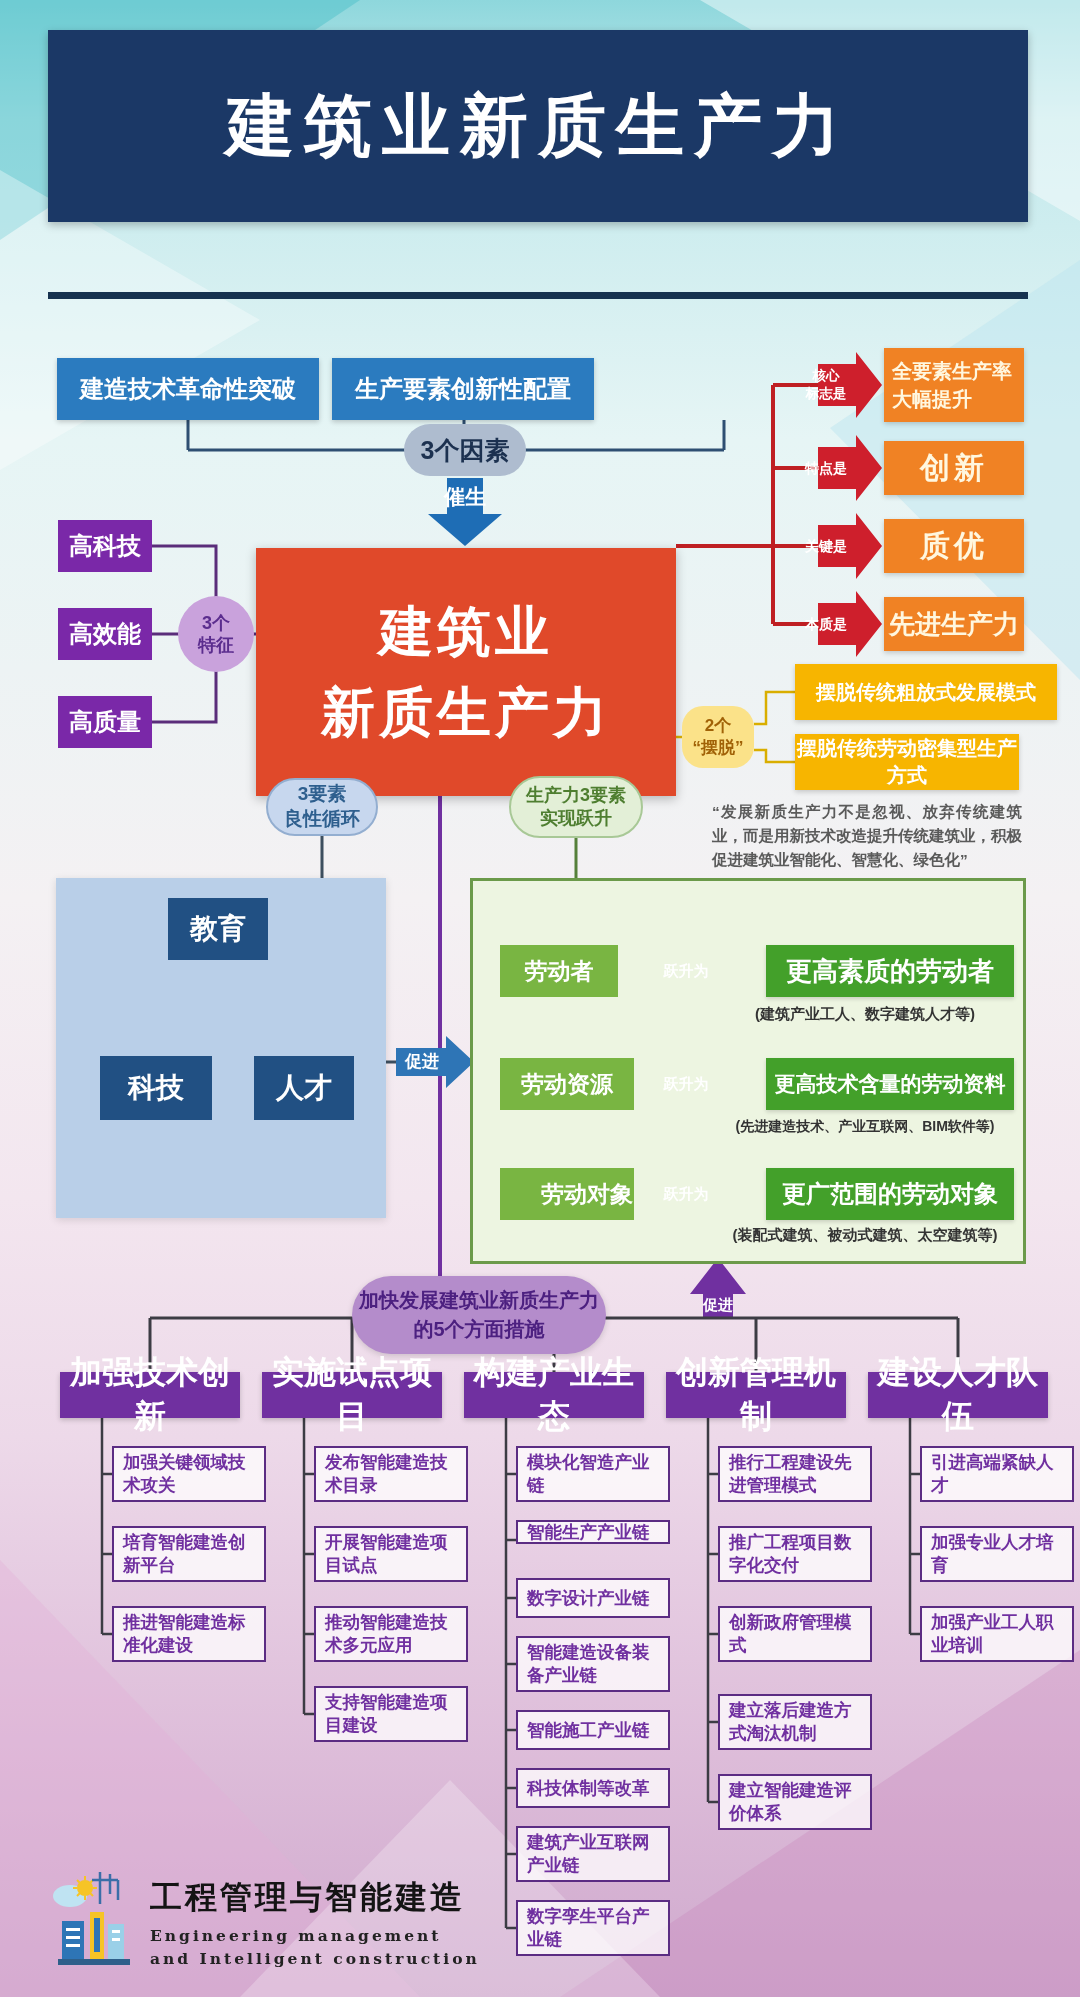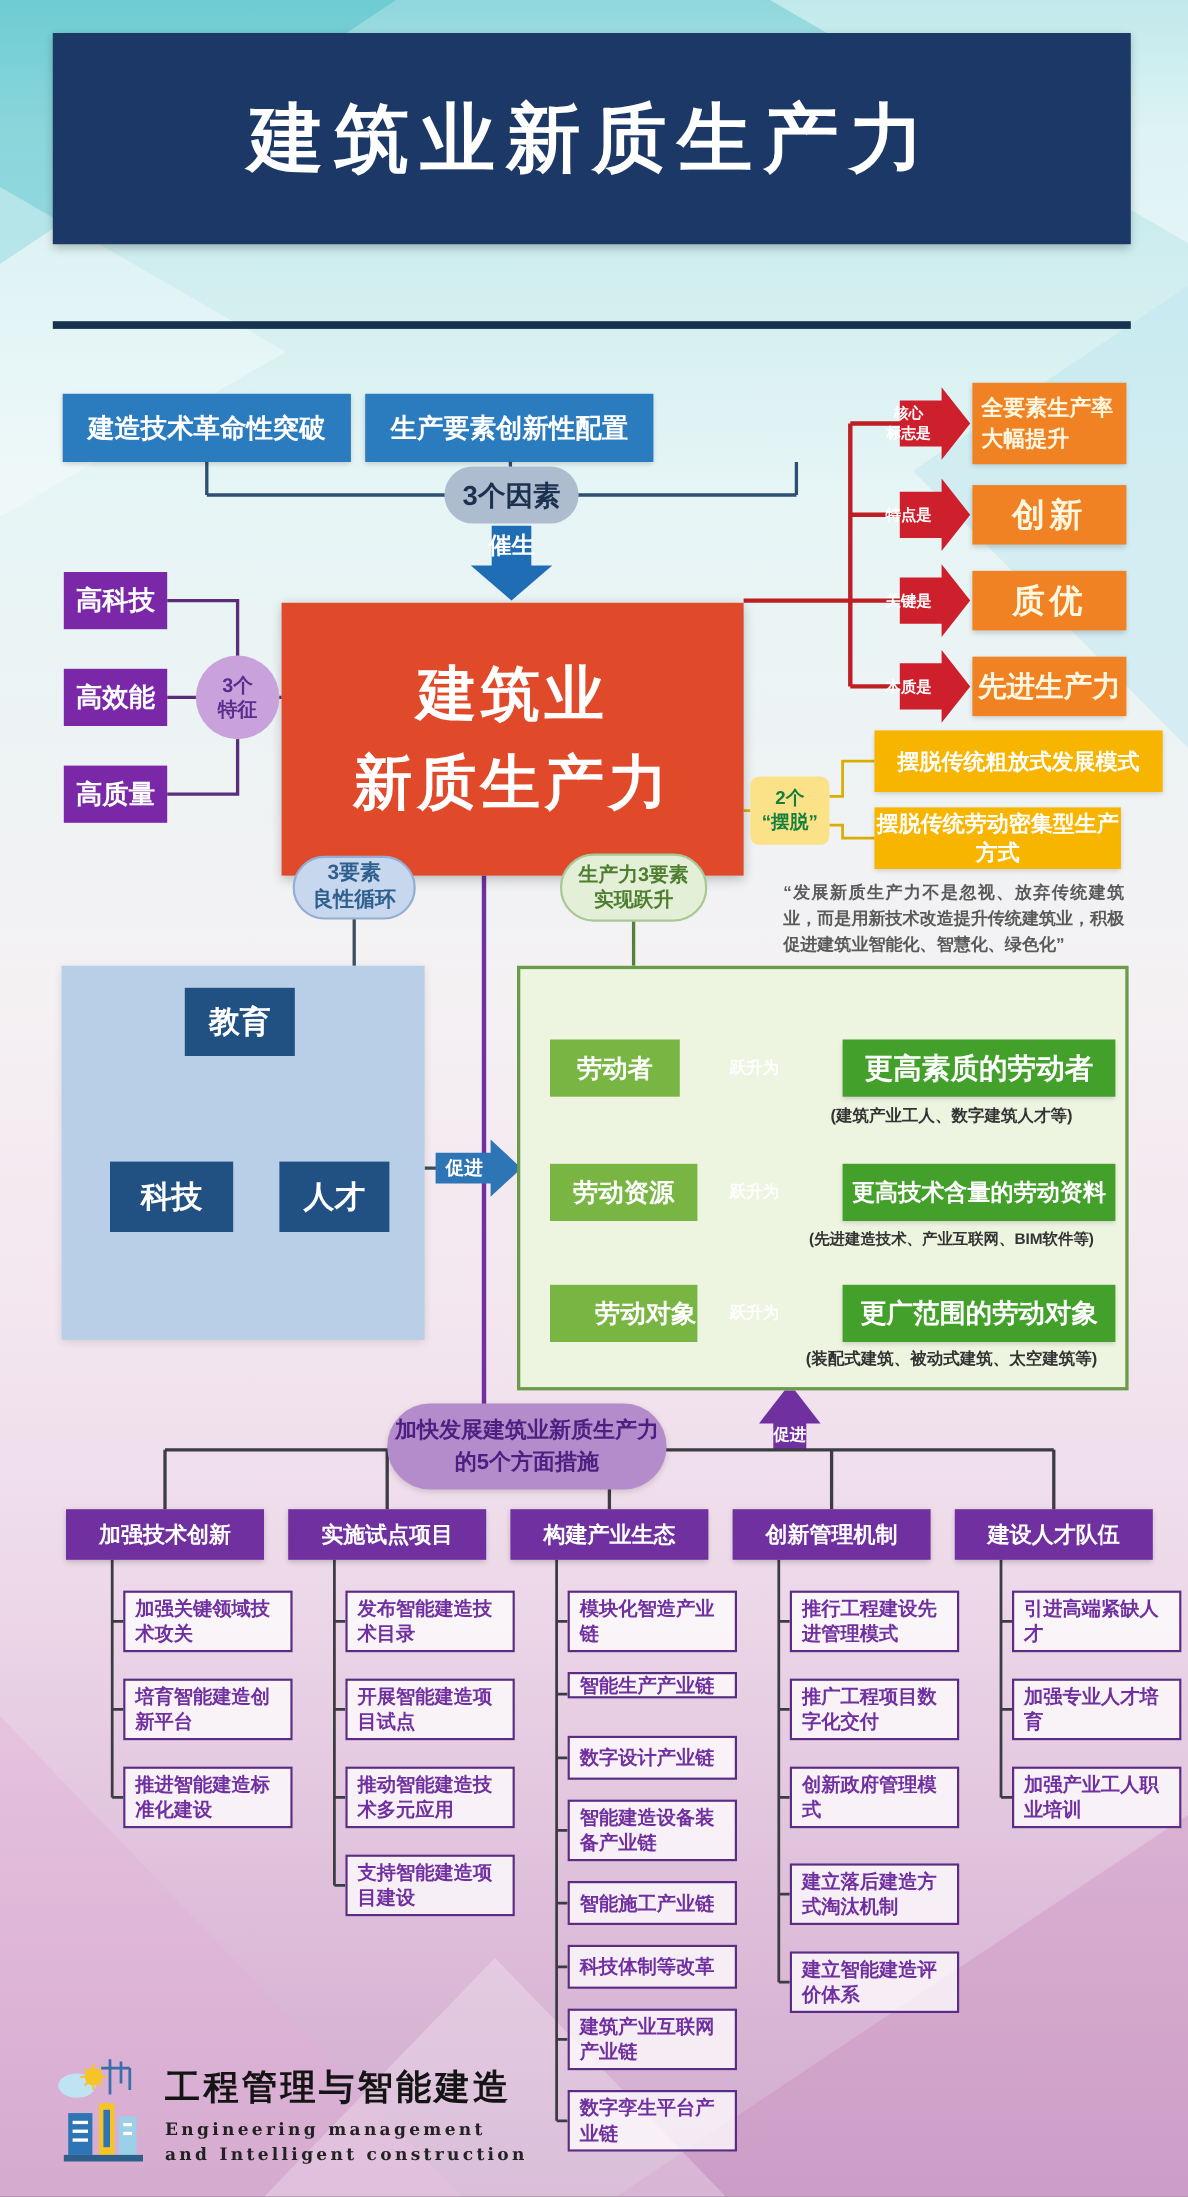--- a/index.html
+++ b/index.html
@@ -14,33 +14,33 @@
   svg.layer{position:absolute;left:0;top:0;}
   .hdr{background:#1b3866;color:#fff;box-shadow:0 3px 8px rgba(0,0,0,.25);}
   .factor{background:#2b7bbf;color:#fff;font-size:24px;box-shadow:0 2px 5px rgba(0,0,0,.2);}
   .pillgray{background:#aebccf;color:#1c3150;border-radius:26px;font-size:25px;}
   .redbox{background:#e0492a;color:#fff;flex-direction:column;gap:14px;box-shadow:0 3px 10px rgba(0,0,0,.25);}
   .trait{background:#7a28a8;color:#fff;font-size:24px;}
   .circlebadge{background:#c9a2dc;color:#5b2d8e;border-radius:50%;font-size:18px;line-height:1.25;}
   .arrlabel{color:#fff;font-weight:bold;position:absolute;display:flex;align-items:center;justify-content:center;text-align:center;line-height:1.3;}
   .orange{background:#f08224;color:#fff7df;box-shadow:0 2px 5px rgba(0,0,0,.18);}
   .ybox{background:#f7b500;color:#fff;font-size:20px;box-shadow:0 2px 5px rgba(0,0,0,.18);}
-  .ypill{background:#fbe289;color:#15803d;border-radius:8px;font-size:17px;line-height:1.3;}
+  .ypill{background:#fbe289;color:#a16207;border-radius:21px;font-size:17px;line-height:1.3;}
   .pillblue{background:#c7d7ee;border:2px solid #93aed0;color:#2e5f8e;border-radius:30px;font-size:19px;line-height:1.3;}
   .pillgreen{background:#e3efd7;border:2px solid #a8c896;color:#4e7e30;border-radius:32px;font-size:18px;line-height:1.3;}
   .quote{color:#5a5a5a;font-size:15.5px;line-height:1.55;font-weight:600;text-align:justify;}
   .bluepanel{background:#b9cfe8;box-shadow:0 2px 8px rgba(0,0,0,.12);}
   .navynode{background:#215083;color:#fff;font-size:28px;}
   .bluecap{color:#3a68a8;font-size:16.5px;font-weight:bold;line-height:1.55;text-align:center;}
   .greenpanel{background:#edf5e1;border:3px solid #6b9a4a;}
   .gsmall{background:#79b542;color:#fff;font-size:23px;}
   .gdark{background:#43a02a;color:#fff;box-shadow:0 2px 4px rgba(0,0,0,.15);}
   .gnote{color:#333;font-weight:bold;text-align:center;}
   .ellipse{background:#b48ccb;color:#4c2080;border-radius:40px;font-size:20px;line-height:1.45;box-shadow:0 2px 6px rgba(0,0,0,.15);}
-  .mhead{background:#7030a0;color:#fff;font-size:20px;box-shadow:0 2px 5px rgba(0,0,0,.2);}
+  .mhead{background:#7030a0;color:#fff;font-size:32px;box-shadow:0 2px 5px rgba(0,0,0,.2);}
   .mitem{background:rgba(255,255,255,.75);border:2.5px solid #5b2c83;color:#7030a0;
          font-size:17.5px;font-weight:bold;text-align:left;line-height:1.3;
          display:flex;align-items:center;padding:4px 9px;box-sizing:border-box;position:absolute;width:154px;}
   .logo-cn{font-family:"DejaVu Serif",serif;font-weight:bold;color:#141414;font-size:32px;letter-spacing:3px;}
   .logo-en{font-family:"DejaVu Serif",serif;font-weight:600;color:#222;font-size:15.5px;letter-spacing:3px;}
 </style>
 </head>
 <body>
 
 <div id="page">

